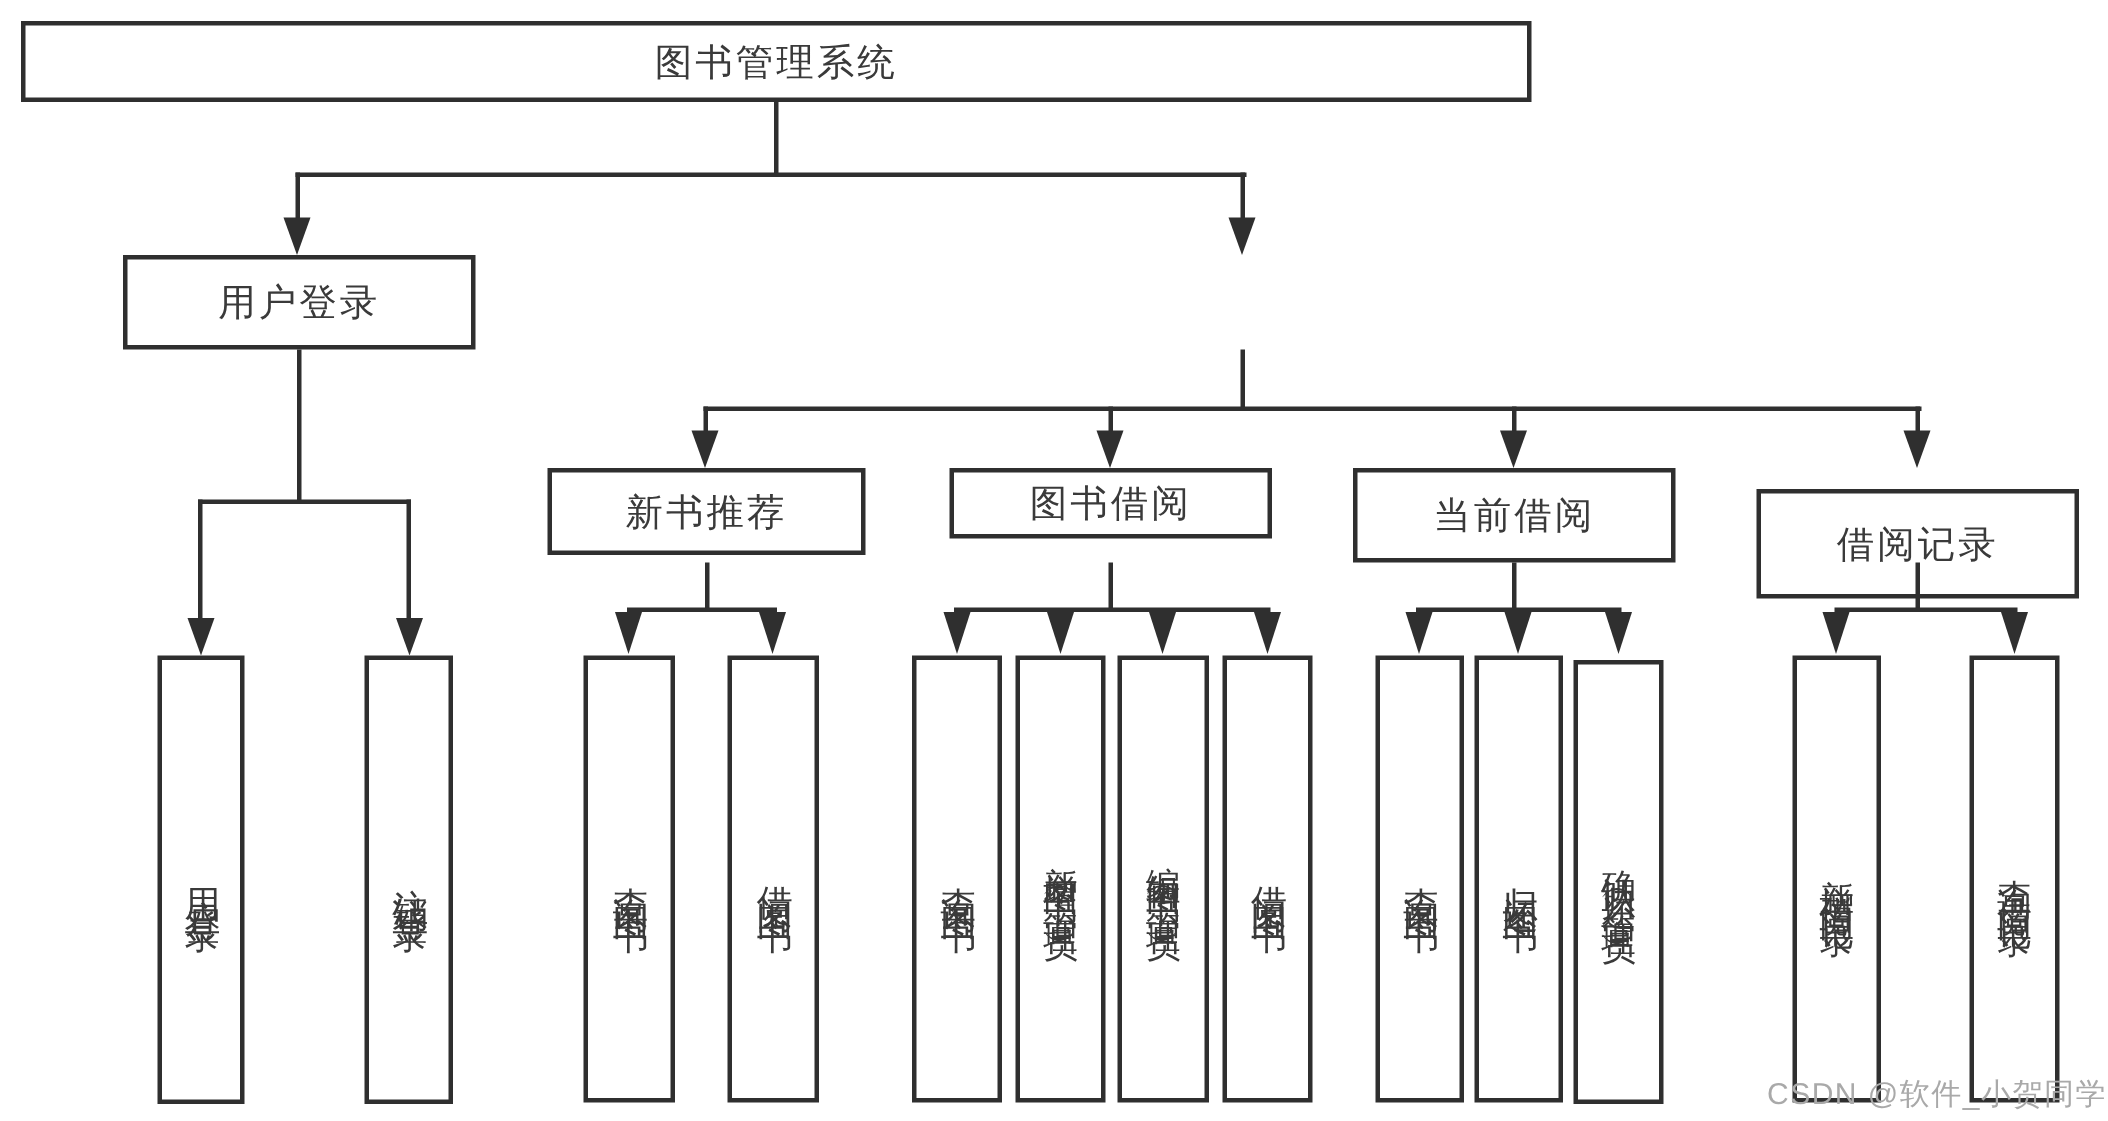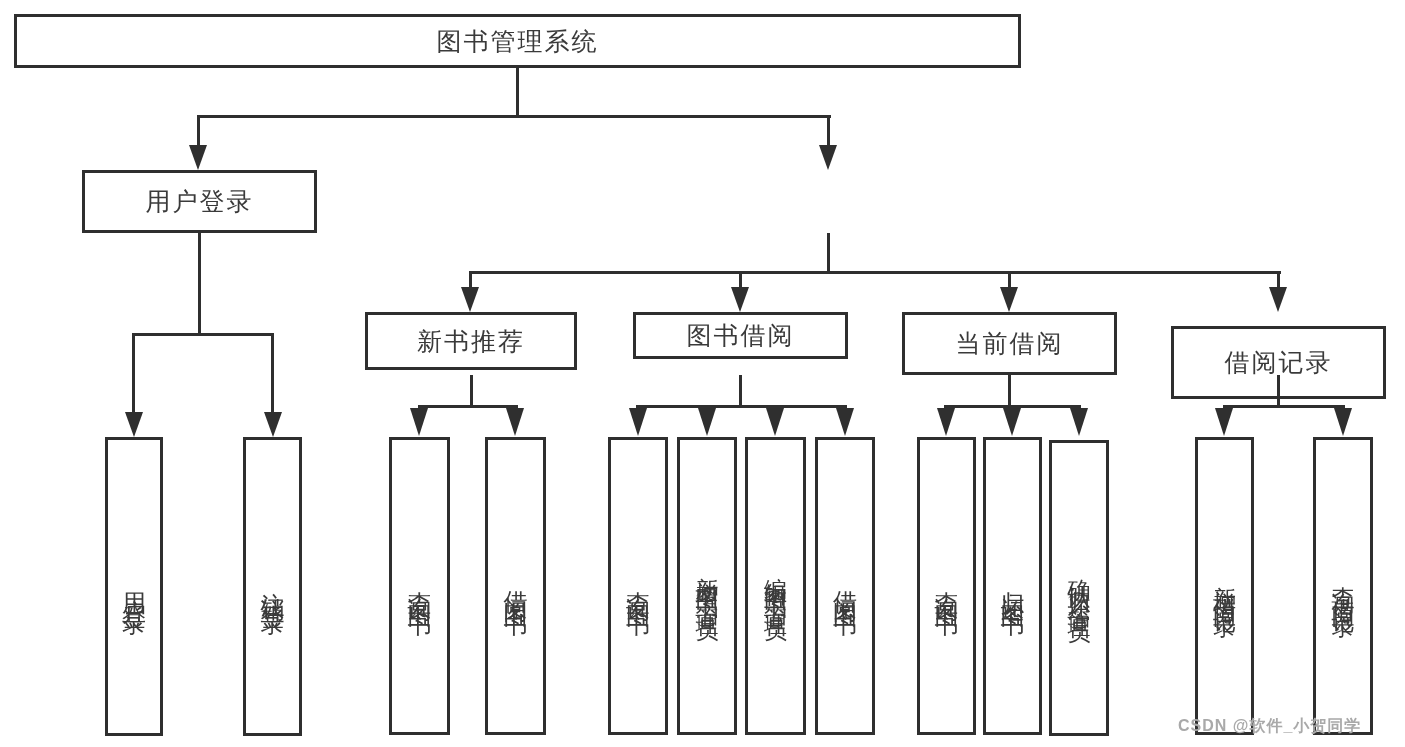--- a/index.html
+++ b/index.html
@@ -26,21 +26,21 @@
   .hl{position:absolute;height:3px;background:var(--line);}
   .vl{position:absolute;width:3px;background:var(--line);}
   .ar{
     position:absolute;width:0;height:0;
     border-left:9px solid transparent;border-right:9px solid transparent;
     border-top:25px solid var(--line);
   }
   .ar.t{border-top-width:28px;}
   #watermark{
     position:absolute;left:1178px;top:716px;z-index:5;
-    color:var(--watermark);font-size:16px;letter-spacing:1px;white-space:nowrap;font-weight:bold;
+    color:var(--watermark);font-size:20px;letter-spacing:1px;white-space:nowrap;
   }
 </style>
 </head>
 <body>
 
 <div id="stage">
 
   <div class="box" style="left:14px;top:14px;width:1007px;height:54px">
     <span>图书管理系统</span>
   </div>

